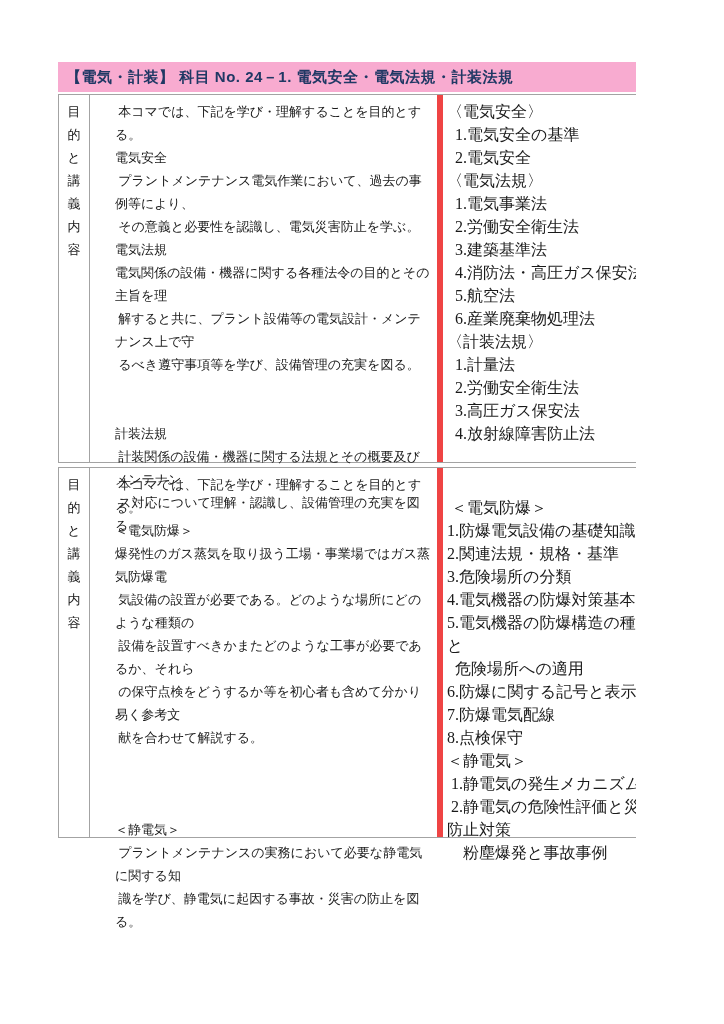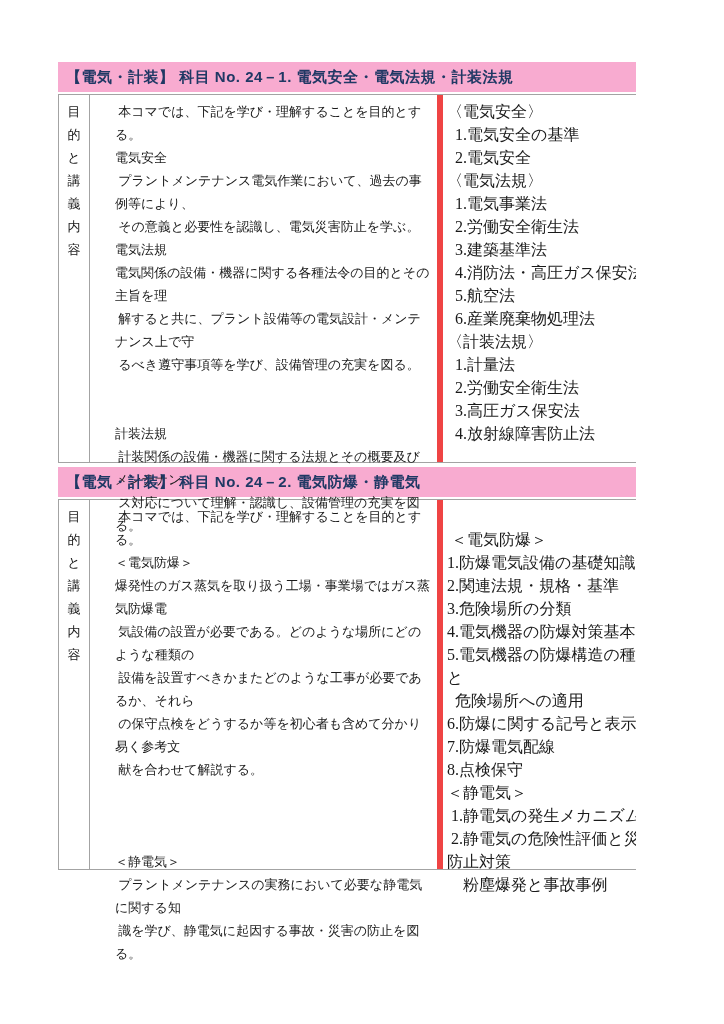--- a/index.html
+++ b/index.html
@@ -111,21 +111,20 @@
   6.産業廃棄物処理法
 〈計装法規〉
   1.計量法
   2.労働安全衛生法
   3.高圧ガス保安法
   4.放射線障害防止法</div>
       </div>
     </div>
 
     <div class="section">
-      <div class="section-header">【電気・計装】 科目 No. 24－2. 電気防爆・静電気</div>
       <div class="section-body body-2">
         <div class="side-col">目
 的
 と
 講
 義
 内
 容</div>
         <div class="main-col"> 本コマでは、下記を学び・理解することを目的とする。
 ＜電気防爆＞

